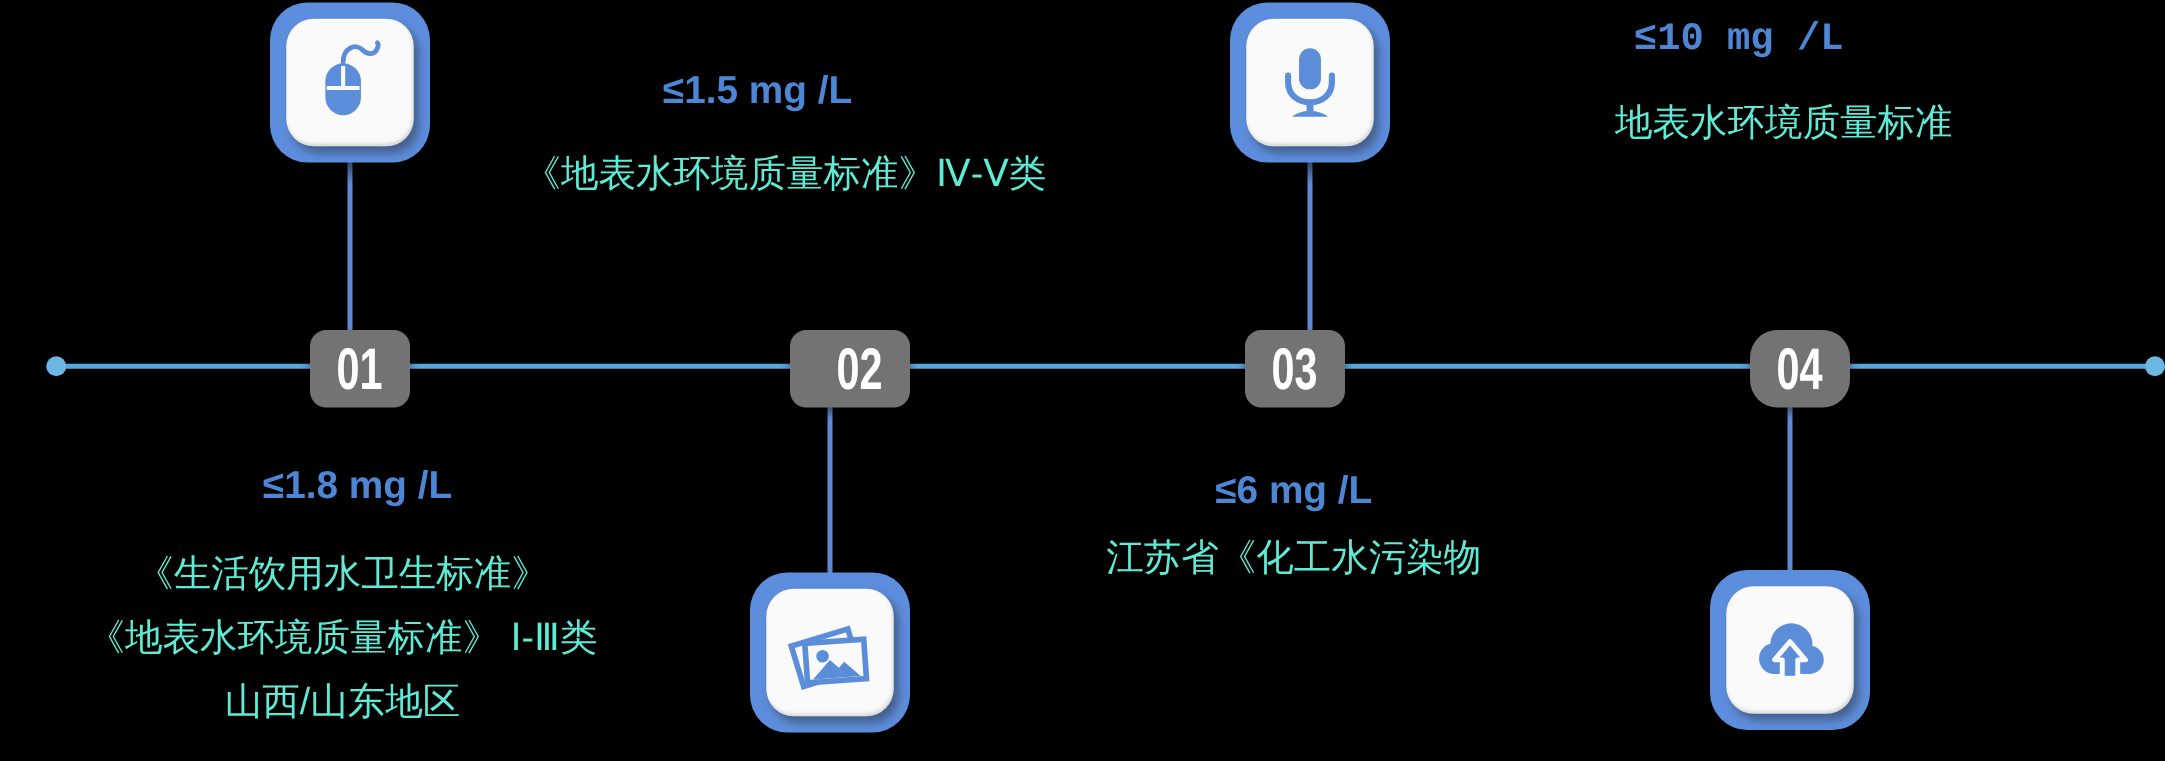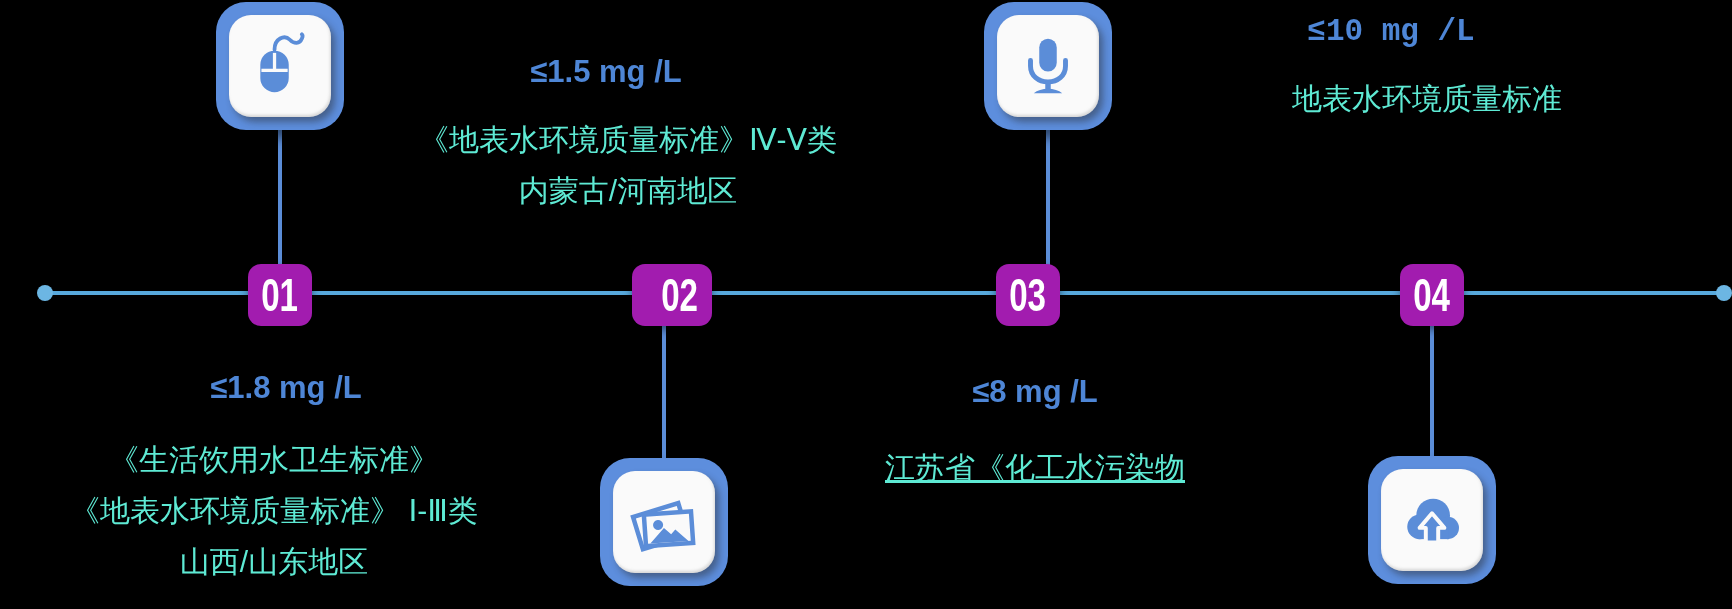--- a/index.html
+++ b/index.html
@@ -17,32 +17,32 @@
 
   
   .conn{position:absolute;width:4px;background:#5b8dd8;}
   .conn.c1{left:278px;top:128px;height:138px;}
   .conn.c2{left:662px;top:324px;height:138px;}
   .conn.c3{left:1046px;top:128px;height:138px;}
   .conn.c4{left:1430px;top:324px;height:136px;}
 
   
   .badge{
-    position:absolute;top:264px;width:64px;height:62px;border-radius:13px;
-    background:#a21caf;display:flex;align-items:center;justify-content:center;
+    position:absolute;top:264px;width:80px;height:62px;border-radius:13px;
+    background:#737373;display:flex;align-items:center;justify-content:center;
     box-shadow:0 4px 8px rgba(0,0,0,.45);
   }
   .badge span{
     color:#fff;font-size:46px;font-weight:bold;letter-spacing:0px;
     transform:scaleX(.72) scaleY(1.02);display:inline-block;line-height:1;
   }
   .badge.b1{left:248px;}
   .badge.b2{left:632px;padding-left:16px;}
   .badge.b3{left:996px;text-align:center;}
-  .badge.b4{left:1400px;}
+  .badge.b4{left:1400px;border-radius:22px;}
 
   
   .tile{
     position:absolute;width:128px;height:128px;border-radius:30px;background:#5d8edd;
     box-shadow:0 8px 12px rgba(0,0,0,.5);
   }
   .tile .inner{
     position:absolute;left:13px;top:13px;width:102px;height:102px;border-radius:22px;
     background:#fafafa;display:flex;align-items:center;justify-content:center;
     box-shadow:4px 5px 7px rgba(40,40,40,.45), inset -1px -2px 3px rgba(150,150,150,.35);
@@ -63,21 +63,21 @@
 
   .tblock.p1{left:-6px;top:366px;width:560px;}
   .tblock.p1 .limit{transform:translateX(12px);}
   .tblock.p1 .desc{margin-top:24px;}
 
   .tblock.p2{left:348px;top:10px;width:560px;margin-top:40px;}
   .tblock.p2 .limit{transform:translateX(-22px);}
   .tblock.p2 .desc{margin-top:20px;}
 
   .tblock.p3{left:775px;top:370px;width:520px;}
-  .tblock.p3 .desc{margin-top:29px;line-height:50px;text-decoration:underline;}
+  .tblock.p3 .desc{margin-top:8px;line-height:50px;}
 
   .tblock.p4{left:1147px;top:10px;width:560px;font-family:Liberation Mono, monospace;}
   .tblock.p4 .limit{transform:translateX(-36px);}
   .tblock.p4 .desc{margin-top:22px;}
 </style>
 </head>
 <body>
 
 <div class="stage">
 
@@ -158,26 +158,25 @@
       <div>《生活饮用水卫生标准》</div>
       <div>《地表水环境质量标准》 Ⅰ-Ⅲ类</div>
       <div>山西/山东地区</div>
     </div>
   </div>
 
   <div class="tblock p2">
     <div class="limit">≤1.5 mg /L</div>
     <div class="desc">
       <div>《地表水环境质量标准》Ⅳ-Ⅴ类</div>
-      <div>内蒙古/河南地区</div>
     </div>
   </div>
 
   <div class="tblock p3">
-    <div class="limit">≤8 mg /L</div>
+    <div class="limit">≤6 mg /L</div>
     <div class="desc">
       <div>江苏省《化工水污染物</div>
     </div>
   </div>
 
   <div class="tblock p4">
     <div class="limit">≤10 mg /L</div>
     <div class="desc">
       <div>地表水环境质量标准</div>
     </div>

